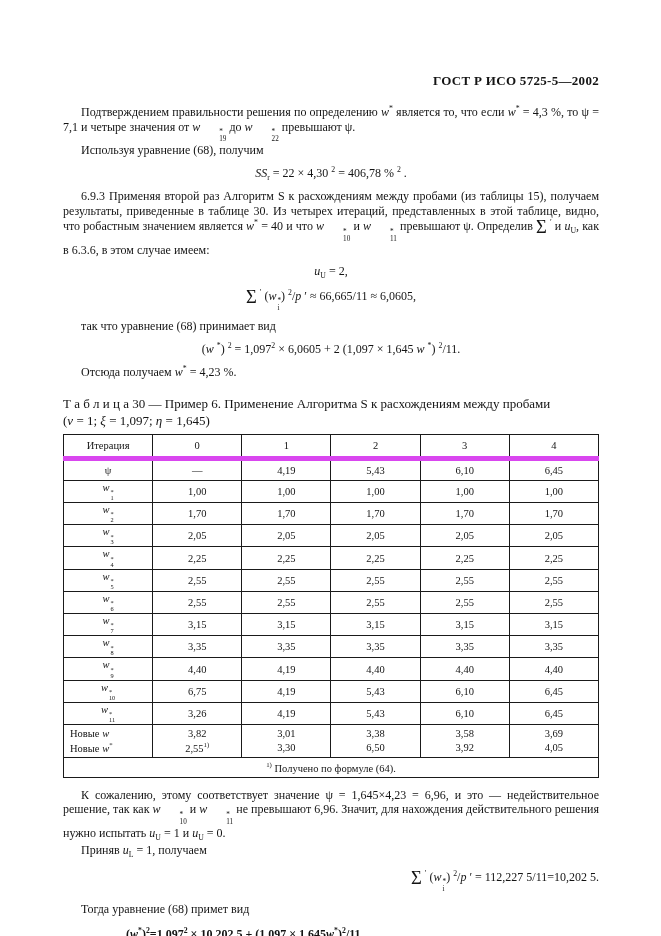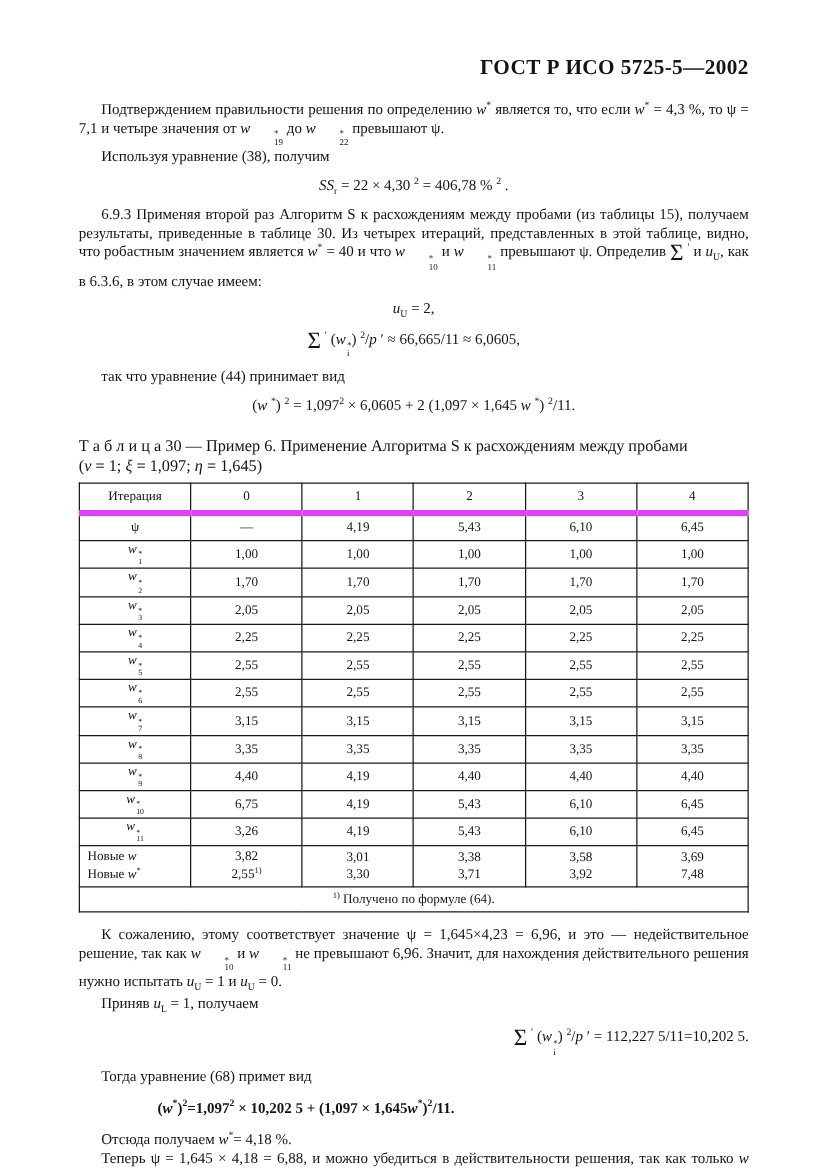--- a/index.html
+++ b/index.html
@@ -1,21 +1,21 @@
 <!DOCTYPE html>
 <html><head>
 <meta charset="utf-8">
 <style>
   html, body { margin:0; padding:0; }
   body {
     width:661px; height:936px; background:#ffffff; overflow:hidden;
     font-family:"Liberation Serif","DejaVu Serif",serif; color:#141414;
   }
   .page { box-sizing:border-box; width:661px; height:936px; padding:44px 62px 0 63px; }
-  .doc-header { text-align:right; font-weight:bold; font-size:17px; letter-spacing:0.3px; margin-bottom:15px; }
+  .doc-header { text-align:right; font-weight:bold; font-size:13px; letter-spacing:0.3px; margin-bottom:15px;margin-top:29px; }
   .para { font-size:12px; line-height:1.22; text-align:justify; text-indent:18px; margin:0; }
   .formula { font-size:12px; text-align:center; margin:7px 0; }
   .formula.left1 { text-align:right; padding-left:42px; margin:9px 0; }
   .formula.left2 { text-align:left; padding-left:63px; margin:9px 0;font-weight:bold; }
   sup { font-size:0.65em; }
   sub { font-size:0.65em; }
   .sum { font-size:1.55em; line-height:0; vertical-align:-0.18em; }
   .stk { display:inline-flex; flex-direction:column; align-items:flex-start;
          vertical-align:-0.52em; font-size:0.6em; line-height:0.95; margin-left:1px; }
   .stk span { display:block; }
@@ -38,38 +38,39 @@
 
   <div class="doc-header">ГОСТ Р ИСО 5725-5—2002</div>
 
   <p class="para">Подтверждением правильности решения по определению <i>w</i><sup>*</sup> является то, что если <i>w</i><sup>*</sup> = 4,3 %, то ψ = 7,1 и четыре значения от <i>w</i><span class="stk">
         <span>*</span>
         <span>19</span>
       </span> до <i>w</i><span class="stk">
         <span>*</span>
         <span>22</span>
       </span>  превышают ψ.</p>
-  <p class="para">Используя уравнение (38), получим</p>
+  <p class="para">Используя уравнение (68), получим</p>
   <div class="formula"><i>SS</i><sub>r</sub> = 22 × 4,30 <sup>2</sup> = 406,78  % <sup>2</sup> .</div>
 
   <p class="para">6.9.3 Применяя второй раз Алгоритм S к расхождениям между пробами (из таблицы 15), получаем результаты, приведенные в таблице 30. Из четырех итераций, представленных в этой таблице, видно, что робастным значением является <i>w</i><sup>*</sup> = 40 и что <i>w</i><span class="stk">
         <span>*</span>
         <span>10</span>
       </span>  и  <i>w</i><span class="stk">
         <span>*</span>
         <span>11</span>
       </span>  превышают ψ. Определив <span class="sum">Σ</span> <sup>′</sup> и <i>u</i><sub>U</sub>, как в 6.3.6, в этом случае имеем:</p>
   <div class="formula"><i>u</i><sub>U</sub> = 2,</div>
   <div class="formula"><span class="sum">Σ</span> <sup>′</sup> (<i>w</i><span class="stk">
         <span>*</span>
         <span>i</span>
       </span>) <sup>2</sup>/<i>p</i> ′ ≈ 66,665/11 ≈ 6,0605,</div>
 
-  <p class="para">так что уравнение (44) принимает вид</p>
+  <p class="para">так что уравнение (68) принимает вид</p>
   <div class="formula">(<i>w</i> <sup>*</sup>) <sup>2</sup> = 1,097<sup>2</sup> × 6,0605 + 2 (1,097 × 1,645 <i>w</i> <sup>*</sup>) <sup>2</sup>/11.</div>
+  <p class="para">Отсюда получаем <i>w</i><sup>*</sup> = 4,23 %.</p>
 
   <div class="tbl-caption">
     <div>Т а б л и ц а   30 — Пример 6. Применение Алгоритма S к расхождениям между пробами</div>
     <div>(<i>ν</i> = 1;  <i>ξ</i> = 1,097;  <i>η</i> = 1,645)</div>
   </div>
 
   <table class="data">
     <thead>
         <tr>
           <th>Итерация</th>
@@ -218,29 +219,29 @@
           <td>
             <div>3,82</div>
             <div>2,55<sup>1)</sup></div>
           </td>
           <td>
             <div>3,01</div>
             <div>3,30</div>
           </td>
           <td>
             <div>3,38</div>
-            <div>3,71</div>
+            <div>6,50</div>
           </td>
           <td>
             <div>3,58</div>
             <div>3,92</div>
           </td>
           <td>
             <div>3,69</div>
-            <div>7,48</div>
+            <div>4,05</div>
           </td>
         </tr>
         <tr>
           <td colspan="6" class="footnote-cell"><sup>1)</sup> Получено по формуле (64).</td>
         </tr>
       </tbody>
   </table>
 
   <p class="para below">К сожалению, этому соответствует значение ψ = 1,645×4,23 = 6,96, и это — недействительное решение, так как <i>w</i><span class="stk">
         <span>*</span>

